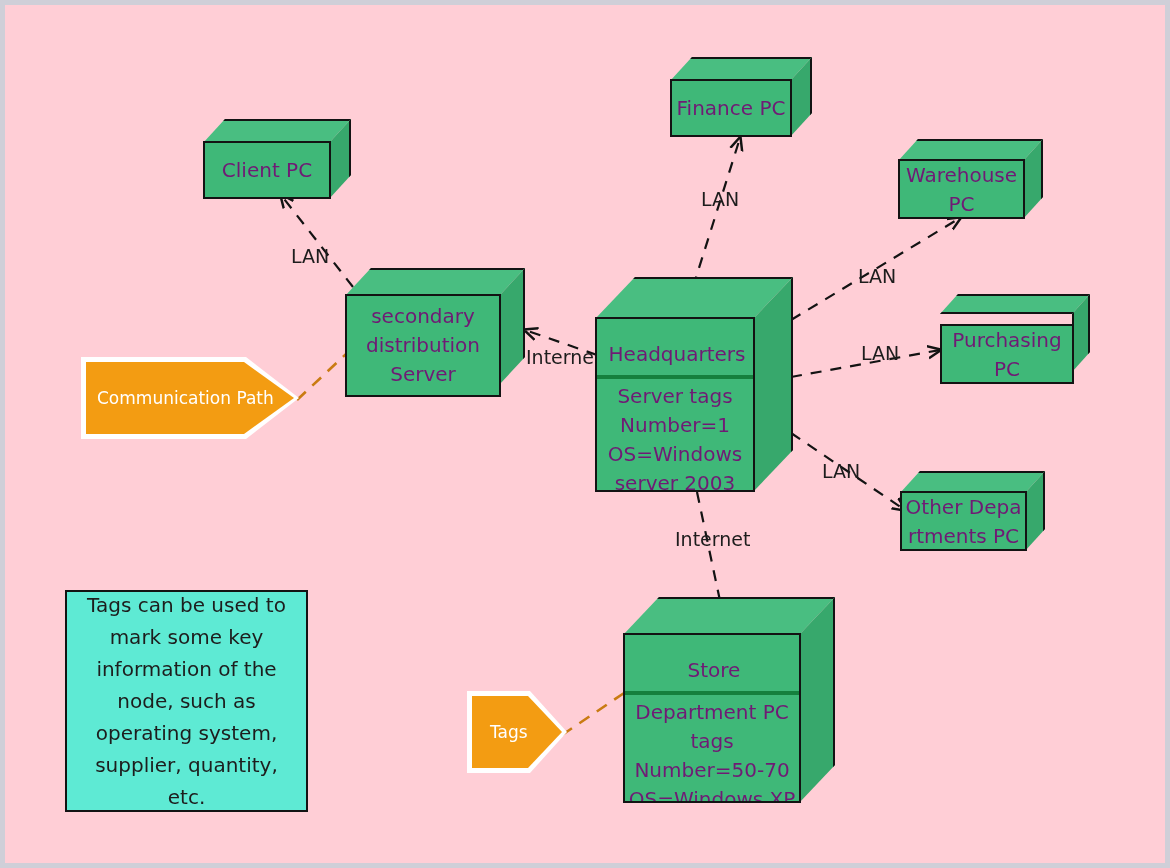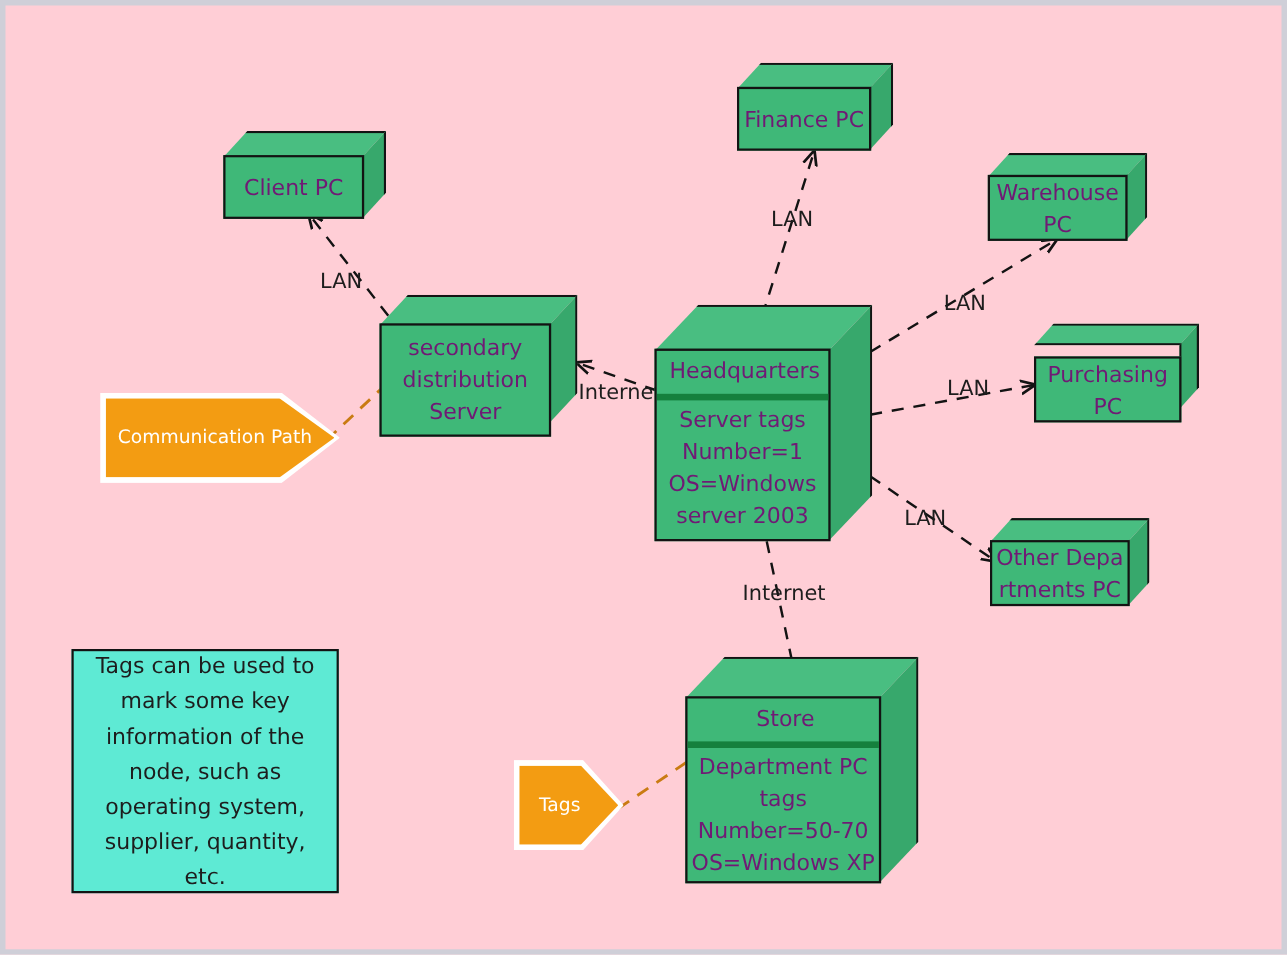--- a/index.html
+++ b/index.html
@@ -57,22 +57,22 @@
   }
   .node .label {
     color: #701a75;
     font-size: 20px;
     line-height: 1.45;
     text-align: center;
     width: 100%;
     word-break: break-all;
   }
   .node .title-bar {
-    border-bottom: 6px solid #15803d;
-    padding: 4px 2px 6px 2px;
+    border-bottom: 4px solid #15803d;
+    padding: 21px 2px 6px 2px;
     flex: none;
   }
   .node .body-text {
     padding-top: 3px;
     flex: 1;
     min-height: 0;
   }
   .node .centered-label {
     flex: 1;
     display: flex;
@@ -213,21 +213,21 @@
     <div class="face-side" style="left:176px; top:0px; width:36px; height:206px;
                 clip-path: polygon(0 38px, 36px 0, 36px 168px, 0 206px);"></div>
     <div class="face-front" style="top:36px; width:178px; height:170px;">
       <div class="label title-bar" style="word-break:normal;">Store</div>
       <div class="label body-text" style="word-break:normal;">Department PC tags Number=50-70 OS=Windows XP</div>
     </div>
   </div>
 
   <div style="position:absolute; left:76px; top:352px; width:218px; height:82px;
               background:#ffffff;
-              clip-path: polygon(0 0, 165px 0, 218px 41px, 165px 82px, 0 82px); margin-left: 10px;">
+              clip-path: polygon(0 0, 165px 0, 218px 41px, 165px 82px, 0 82px);">
     <div style="position:absolute; left:5px; top:5px; width:208px; height:72px;
                 background:#F39C12;
                 clip-path: polygon(0 0, 158px 0, 208px 36px, 158px 72px, 0 72px);
                 display:flex; align-items:center;">
       <span style="color:#ffffff; font-size:17px; padding-left:11px;">Communication Path</span>
     </div>
   </div>
 
   <div style="position:absolute; left:462px; top:686px; width:100px; height:82px;
               background:#ffffff;

